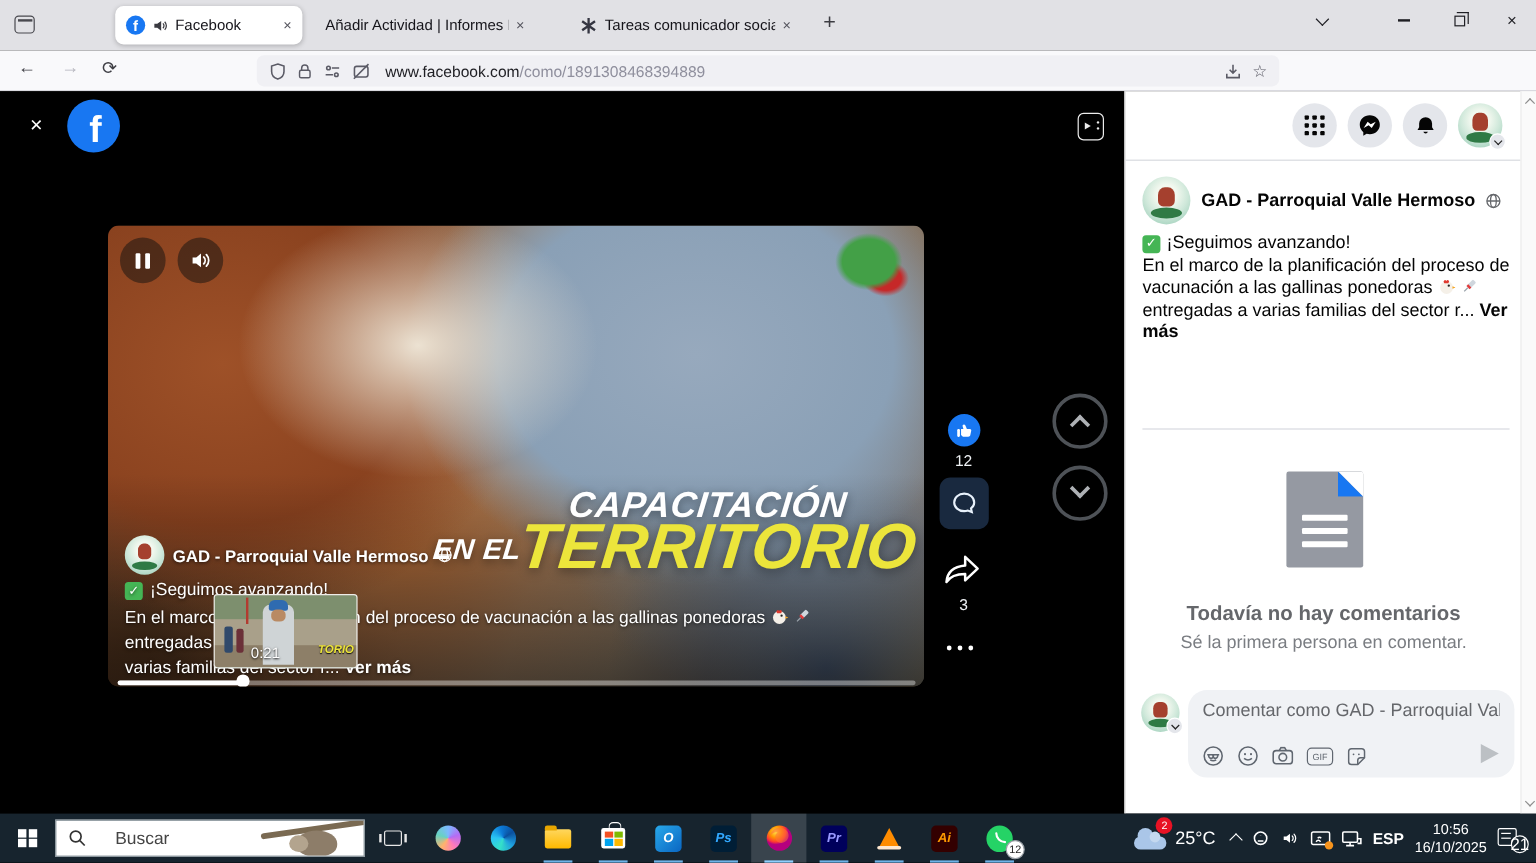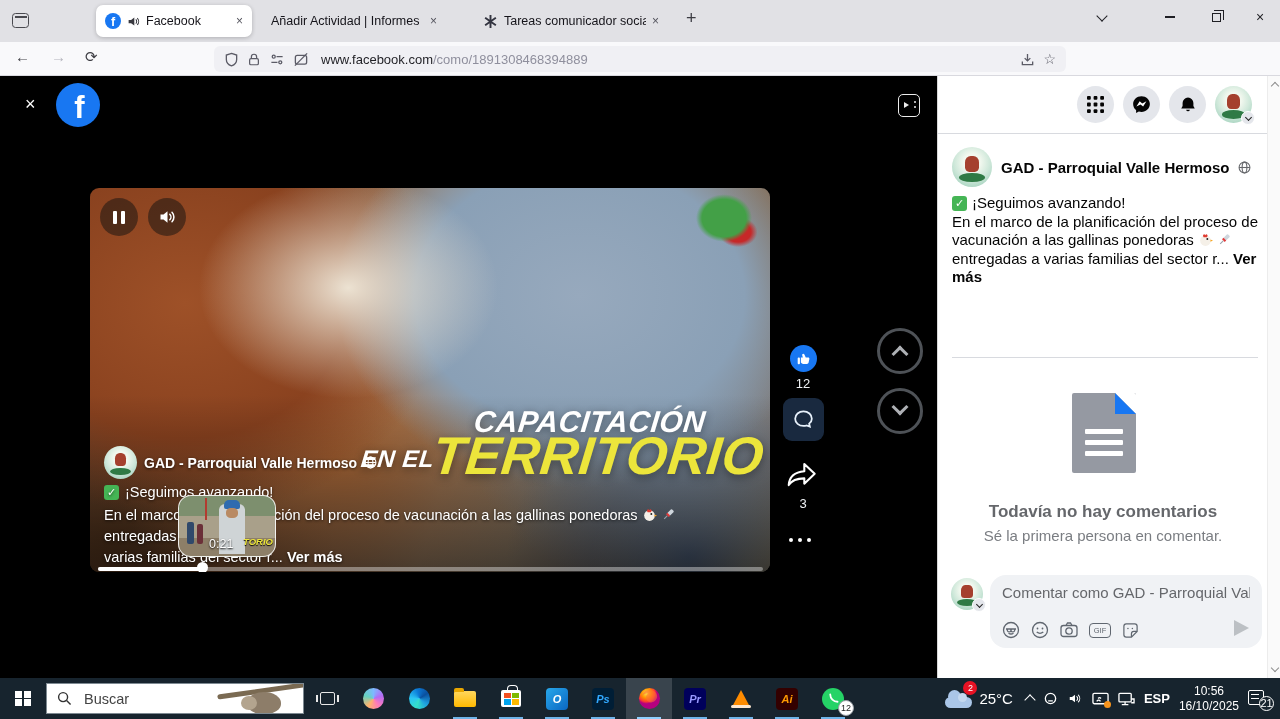--- a/index.html
+++ b/index.html
@@ -75,21 +75,21 @@
 .gad-avatar{border-radius:50%;background:radial-gradient(circle at 50% 38%,#f2f8ef 0 26%,#cfe8da 55%,#8fc7b0 100%);position:relative;overflow:hidden;flex:0 0 auto}
 .gad-avatar::before{content:"";position:absolute;left:32%;top:22%;width:36%;height:40%;background:#a5402e;border-radius:40% 40% 30% 30%}
 .gad-avatar::after{content:"";position:absolute;left:18%;bottom:12%;width:64%;height:22%;background:#2f7a45;border-radius:50%}
 #vnamerow{position:absolute;left:14px;top:258px;display:flex;align-items:center;gap:7px;color:#fff;text-shadow:0 1px 3px rgba(0,0,0,.7)}
 #vname{font-size:14px;font-weight:bold}
 #vcheckline{position:absolute;left:14px;top:296px;display:flex;align-items:center;gap:6px;color:#fff;font-size:14.5px;text-shadow:0 1px 3px rgba(0,0,0,.7)}
 .emo-check{width:15px;height:15px;background:#45b555;border-radius:3px;color:#fff;font-size:11px;font-weight:bold;display:inline-flex;align-items:center;justify-content:center;flex:0 0 auto}
 .emo{display:inline-block;vertical-align:-2px}
 #vcaption{position:absolute;left:14px;top:317px;width:648px;font-size:14.5px;line-height:21px;color:#fff;text-shadow:0 1px 3px rgba(0,0,0,.7)}
 #vcaption b,#ppost b{font-weight:bold}
-#vthumb{position:absolute;left:88px;top:307px;width:98px;height:62px;border:1px solid rgba(255,255,255,.85);border-radius:13px;z-index:6;overflow:hidden;
+#vthumb{position:absolute;left:88px;top:307px;width:120px;height:62px;border:1px solid rgba(255,255,255,.85);border-radius:3px;z-index:6;overflow:hidden;
 background:linear-gradient(#7d8f6e 0 34%,#a9a08a 34% 70%,#8d7f68 70% 100%)}
 #vthumb .pole{position:absolute;left:26px;top:2px;width:2px;height:22px;background:#b23b30}
 #vthumb .p1{position:absolute;left:8px;top:26px;width:7px;height:22px;background:#30496b;border-radius:2px}
 #vthumb .p2{position:absolute;left:18px;top:28px;width:6px;height:20px;background:#6b3038;border-radius:2px}
 #vthumb .man{position:absolute;left:40px;top:8px;width:26px;height:50px;background:#cfd4d6;border-radius:6px 6px 0 0}
 #vthumb .cap{position:absolute;left:45px;top:4px;width:16px;height:9px;background:#2f6bb0;border-radius:5px 5px 2px 2px}
 #vthumb .face{position:absolute;left:47px;top:12px;width:12px;height:10px;background:#b98a63;border-radius:40%}
 #vtime{position:absolute;left:30px;bottom:5px;color:#fff;font-size:12.5px;text-shadow:0 1px 2px #000;z-index:7}
 #vfrag{position:absolute;right:2px;bottom:9px;color:#ede53b;font-size:9.5px;font-weight:bold;font-style:italic;z-index:7;text-shadow:0 1px 1px #000}
 #vtrack{position:absolute;left:8px;top:379px;width:665px;height:3.5px;border-radius:2px;background:rgba(255,255,255,.38)}
@@ -145,21 +145,21 @@
 #pscroll .dn{bottom:7px;transform:rotate(-135deg)}
 
 
 #taskbar{position:absolute;left:0;bottom:0;width:1280px;height:41px;background:#17242e;display:flex;align-items:center;color:#fff}
 .tbtn{width:46px;height:41px;display:flex;align-items:center;justify-content:center;position:relative;flex:0 0 auto}
 .run{position:absolute;bottom:0;left:11px;right:11px;height:2.5px;background:#6fb3e8}
 #ffslot{background:rgba(255,255,255,.15)}
 #winlogo{display:grid;grid-template-columns:7px 7px;grid-template-rows:7px 7px;gap:1.5px}
 #winlogo b{background:#fff}
 #tsearch{width:258px;height:31px;background:#fff;border:1px solid #7e8a92;display:flex;align-items:center;position:relative;overflow:hidden;flex:0 0 auto}
-#tsearch input{border:none;outline:none;font-size:14.5px;color:#333;width:130px;margin-left:12px;font-family:inherit}
+#tsearch input{border:none;outline:none;font-size:14.5px;color:#333;width:130px;margin-left:24px;font-family:inherit}
 #tsearch input::placeholder{color:#444;opacity:1}
 #sloth{position:absolute;right:0;top:0;width:82px;height:100%;background:linear-gradient(100deg,#ffffff 0%,#d8cdbd 30%,#a897822 100%),linear-gradient(#cbbfae,#9a8a74)}
 #sloth .branch{position:absolute;left:-4px;top:4px;width:95px;height:5px;background:#7a6a52;transform:rotate(-8deg);border-radius:3px}
 #sloth .body{position:absolute;left:26px;top:8px;width:34px;height:22px;background:#8d7d69;border-radius:50% 50% 45% 45%}
 #sloth .head{position:absolute;left:20px;top:12px;width:16px;height:14px;background:#b3a48e;border-radius:50%}
 #taskview i{width:15px;height:13px;border:1.6px solid #e8e8e8;border-radius:2px;position:relative}
 #taskview i::before{content:"";position:absolute;left:-5px;top:2px;width:2px;height:7px;background:#e8e8e8}
 #taskview i::after{content:"";position:absolute;right:-5px;top:2px;width:2px;height:7px;background:#e8e8e8}
 .appsq{width:22px;height:22px;border-radius:4px;display:flex;align-items:center;justify-content:center;font-size:11px;font-weight:bold}
 #copilot i{width:21px;height:21px;border-radius:50%;background:conic-gradient(#7db9ff,#b36cf5,#ff7ab8,#ffb36c,#66d2c1,#7db9ff)}
@@ -186,21 +186,21 @@
 #wtemp{font-size:15px}
 #trayup i{width:8px;height:8px;border-left:1.7px solid #fff;border-top:1.7px solid #fff;transform:rotate(45deg);display:block;margin-top:3px}
 .trayico{color:#fff;position:relative}
 #castdot{position:absolute;right:-2px;bottom:-2px;width:7px;height:7px;border-radius:50%;background:#f7941d}
 #esp{font-size:13px;font-weight:bold}
 #clock{font-size:12px;text-align:center;line-height:14.5px}
 #notif{position:relative;width:22px;height:18px}
 #notif .box{position:absolute;left:0;top:0;width:16px;height:15px;border:1.5px solid #fff;border-radius:2px}
 #notif .box b{position:absolute;left:2px;width:8px;height:1.5px;background:#fff}
 #notif .l1{top:3px}#notif .l2{top:7px}
-#notif .cnt{position:absolute;right:-4px;bottom:-3px;width:15px;height:15px;border-radius:50%;border:1.3px solid #fff;background:#17242e;color:#fff;font-size:11px;display:flex;align-items:center;justify-content:center}
+#notif .cnt{position:absolute;right:-4px;bottom:-3px;width:15px;height:15px;border-radius:50%;border:1.3px solid #fff;background:#17242e;color:#fff;font-size:14px;display:flex;align-items:center;justify-content:center}
 </style>
 </head>
 <body>
 
 <div id="screen">
 
   <div id="tabbar">
     <div id="fxview"></div>
 
     <div class="tab" id="tab1">

